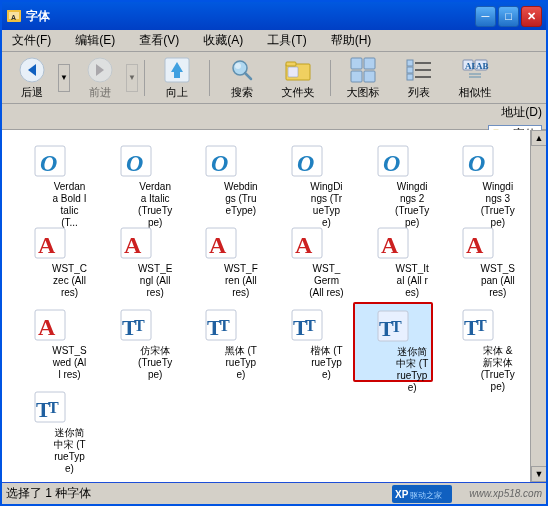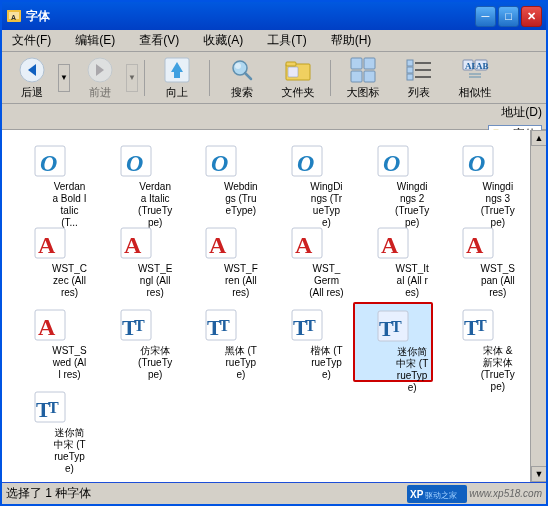--- a/index.html
+++ b/index.html
@@ -258,21 +258,21 @@
       gap: 8px;
     }
     .statusbar-text {
       font-size: 12px;
       color: #000;
     }
     .statusbar-logo {
       margin-left: auto;
       display: flex;
       align-items: center;
-      gap: 2px;
+      gap: 17px;
       justify-content: flex-end;
     }
   </style>
 </head>
 <body>
 
 <div class="window">
 
   <div class="titlebar">
     <div class="titlebar-icon">

